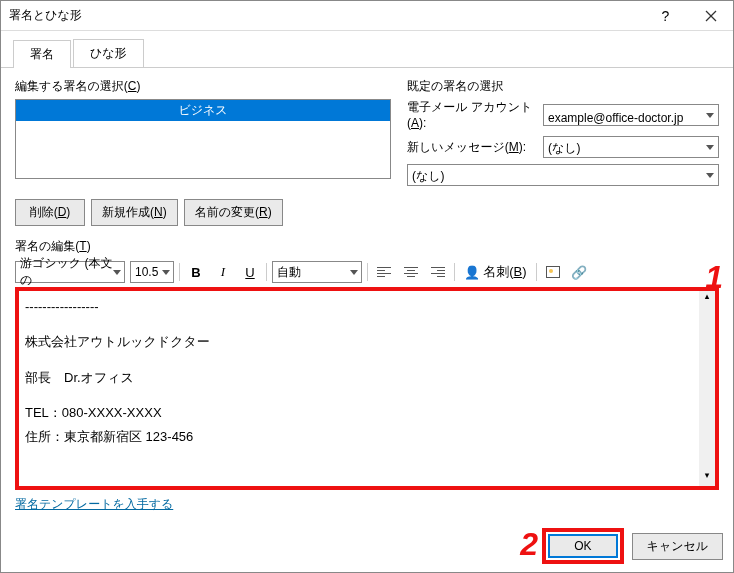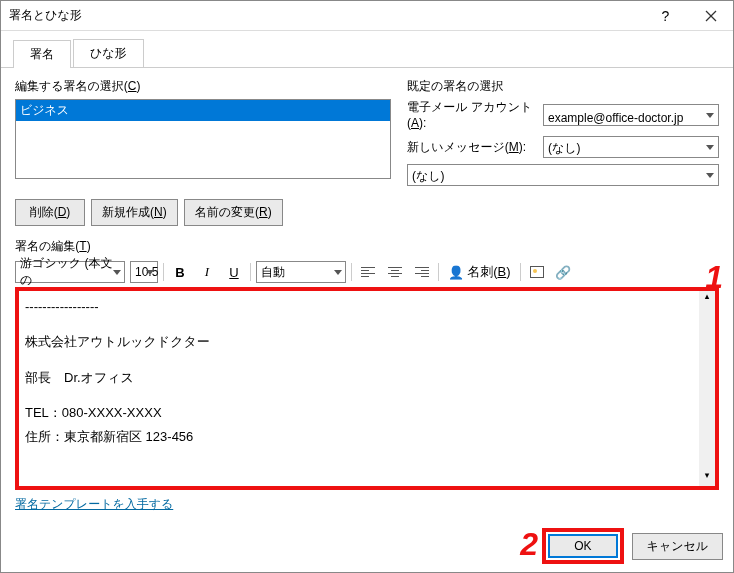--- a/index.html
+++ b/index.html
@@ -11,21 +11,21 @@
 .titlebar-btn { width: 45px; height: 30px; display: flex; align-items: center; justify-content: center; font-size: 14px; }
 .tabs { display: flex; padding: 8px 12px 0 12px; border-bottom: 1px solid #ccc; }
 .tab { padding: 5px 16px; border: 1px solid #ccc; border-bottom: none; background: #fff; margin-right: 2px; position: relative; }
 .tab.active { top: 1px; background: #fff; }
 .content { padding: 10px 14px; }
 .row-top { display: flex; gap: 16px; }
 .left-col { flex: 1; }
 .right-col { width: 312px; }
 .section-label { margin-bottom: 4px; }
 .underline { text-decoration: underline; }
-.listbox { border: 1px solid #888; height: 80px; background: #fff; overflow: hidden; }
+.listbox { border: 1px solid #888; height: 80px; background: #fff; overflow: hidden; text-align: center; }
 .listbox-item { background: #0078d7; color: #fff; padding: 2px 4px; }
 .btn-row { display: flex; gap: 6px; margin-top: 20px; flex-wrap: wrap; }
 .btn { border: 1px solid #888; background: #eaeaea; padding: 4px 10px; font-size: 12px; min-width: 70px; text-align: center; }
 .field-row { display: flex; align-items: center; margin-bottom: 6px; gap: 6px; }
 .field-label { width: 130px; text-align: left; }
 .field-combo { flex: 1; height: 22px; border: 1px solid #888; display: flex; align-items: flex-end; padding: 0 4px; background: #fff; position: relative; }
 .field-combo::after { content: ""; position: absolute; right: 4px; top: 8px; border-left: 4px solid transparent; border-right: 4px solid transparent; border-top: 5px solid #555; }
 .combo-wrap { flex: 1; display: flex; }
 .edit-label { margin-top: 12px; margin-bottom: 4px; }
 .toolbar { display: flex; align-items: center; gap: 5px; padding: 2px 0; }
@@ -127,21 +127,21 @@
     </div>
 
     <div class="edit-label">
       <span>署名の編集(</span><span class="underline">T</span><span>)</span>
     </div>
 
     <div class="toolbar">
       <div class="tb-combo" style="width:110px">
           <span>游ゴシック (本文の</span>
         </div>
-      <div class="tb-combo" style="width:28px">
+      <div class="tb-combo" style="width:44px">
           <span>10.5</span>
         </div>
       <div class="tb-sep"></div>
       <div class="tb-btn b">B</div>
       <div class="tb-btn i">I</div>
       <div class="tb-btn u">U</div>
       <div class="tb-sep"></div>
       <div class="tb-combo" style="width:90px">
           <span>自動</span>
         </div>

